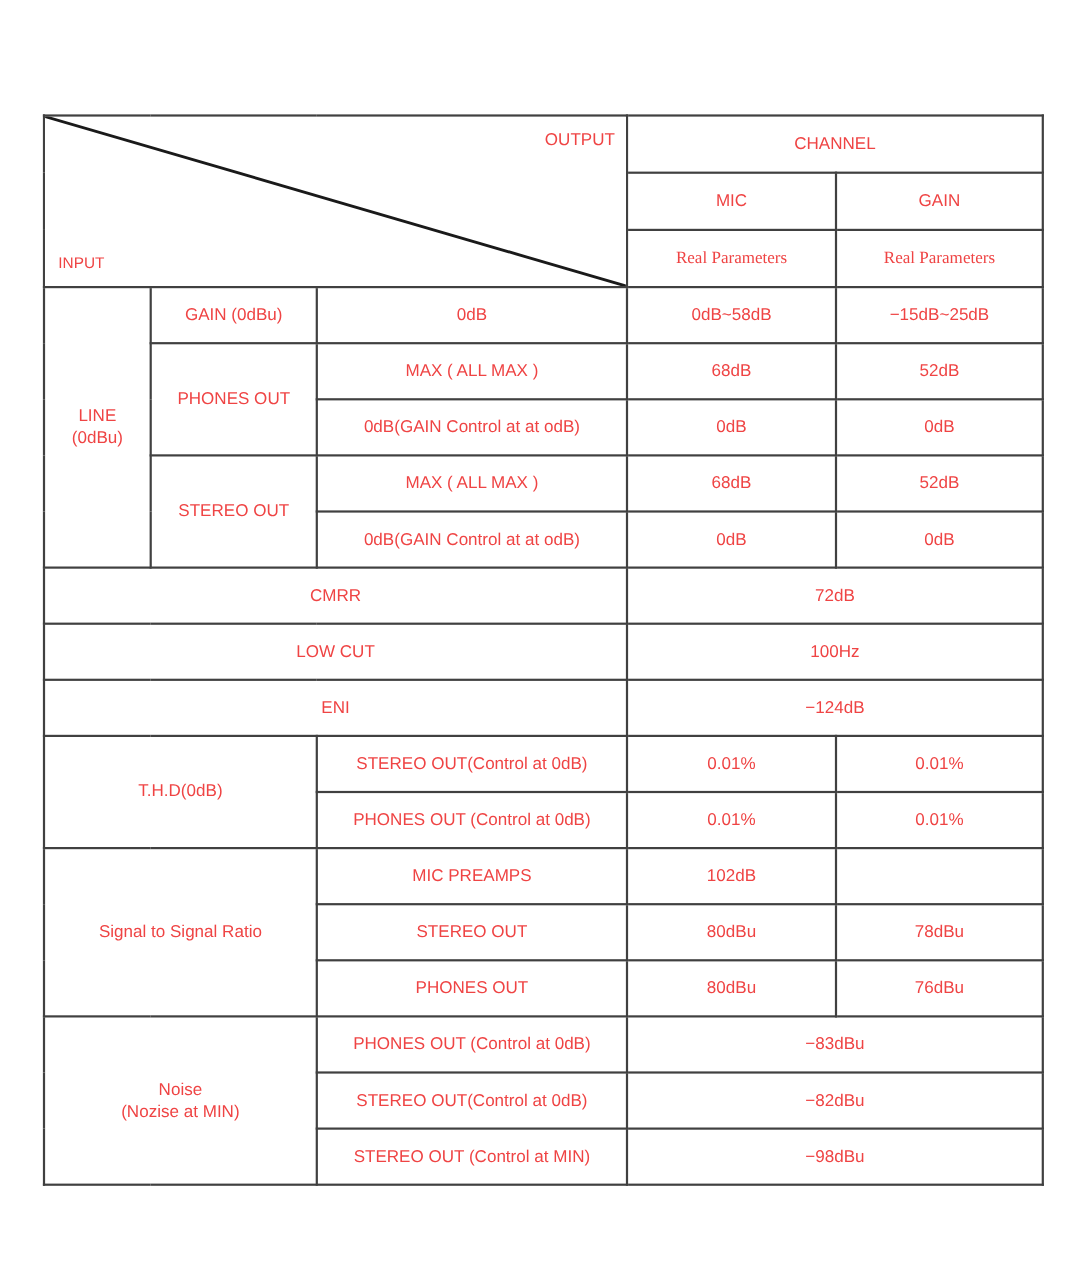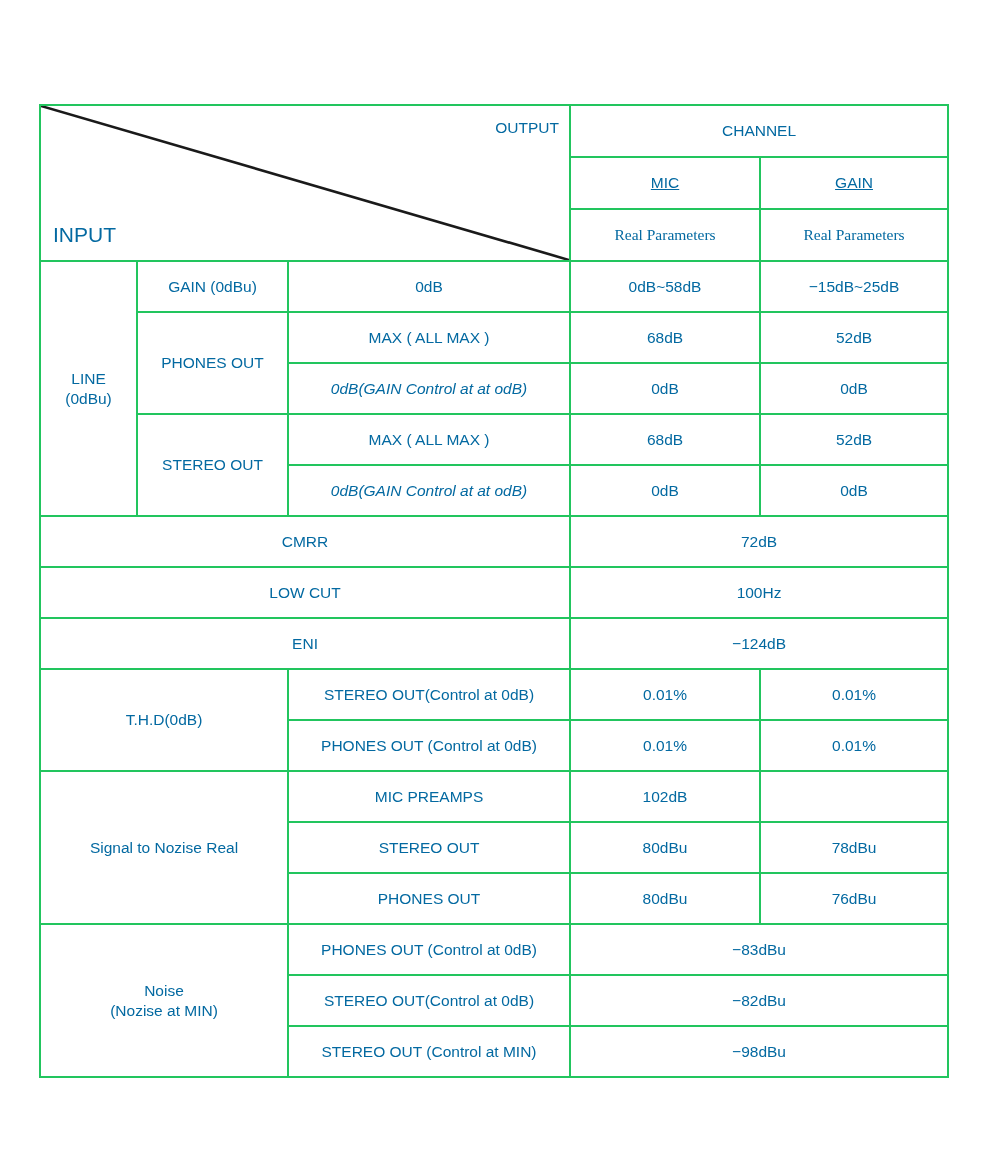--- a/index.html
+++ b/index.html
@@ -23,27 +23,27 @@
     width: 910px;
   }
 
   table.spec {
     border-collapse: collapse;
     width: 910px;
     table-layout: fixed;
   }
 
   table.spec td {
-    border: 2px solid #22c55e;
+    border: 2px solid #404040;
     text-align: center;
     vertical-align: middle;
     font-size: 15.5px;
     line-height: 1.25;
     padding: 3px 21px;
-    color: #0369a1;
+    color: #ef4444;
     background: #ffffff;
   }
 
   
   .c0 { width: 97px; }
   .c1 { width: 151px; }
   .c2 { width: 282px; }
   .c3 { width: 190px; }
   .c4 { width: 188px; }
 
@@ -64,33 +64,33 @@
     position: absolute;
     right: 10px;
     top: 12px;
     font-size: 15.5px;
     white-space: nowrap;
   }
   td.corner .in-lbl {
     position: absolute;
     left: 12px;
     bottom: 12px;
-    font-size: 21px;
+    font-size: 14px;
     white-space: nowrap;
   }
 
   
   .h-chan  { height: 44px; }
-  .h-sub   { height: 44px; text-decoration: underline; }
+  .h-sub   { height: 44px; }
   .h-real  { height: 44px; font-family: Liberation Serif, serif; }
   .h-row   { height: 43px; }
   .h-row47 { height: 43px; }
 
   .side-label { font-size: 15.5px; }
-  .small-pad { padding-left: 2px; padding-right: 2px; font-style: italic; }
+  .small-pad { padding-left: 2px; padding-right: 2px; }
 </style>
 </head>
 <body>
 
 <div id="spec-wrap">
   <table class="spec">
     <colgroup>
       <col class="c0">
         <col class="c1">
         <col class="c2">
@@ -176,21 +176,21 @@
         <td class="h-row47">0.01%</td>
         <td class="h-row47">0.01%</td>
       </tr>
       <tr>
         <td class="h-row47">PHONES OUT (Control at 0dB)</td>
         <td class="h-row47">0.01%</td>
         <td class="h-row47">0.01%</td>
       </tr>
 
       <tr>
-        <td class="side-label" colspan="2" rowspan="3">Signal to Nozise Real</td>
+        <td class="side-label" colspan="2" rowspan="3">Signal to Signal Ratio</td>
         <td class="h-row47">MIC PREAMPS</td>
         <td class="h-row47">102dB</td>
         <td class="h-row47"></td>
       </tr>
       <tr>
         <td class="h-row47">STEREO OUT</td>
         <td class="h-row47">80dBu</td>
         <td class="h-row47">78dBu</td>
       </tr>
       <tr>

